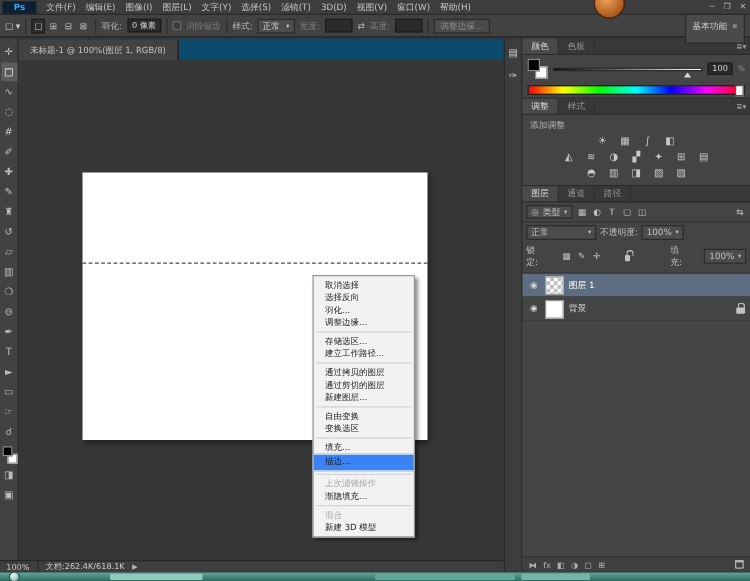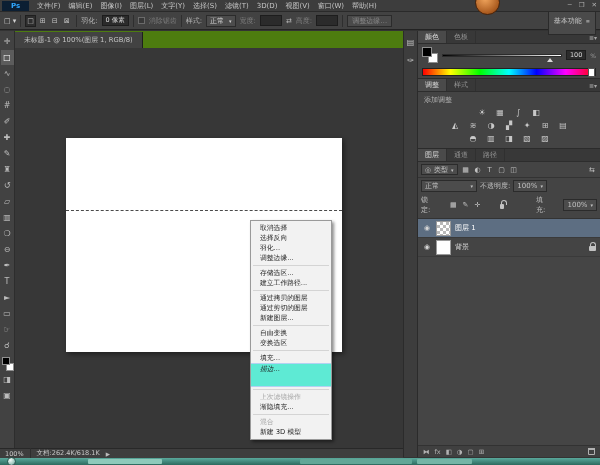--- a/index.html
+++ b/index.html
@@ -32,21 +32,21 @@
   .opt-check { width:7px; height:7px; border:1px solid #6a6a6a; background:#383838; display:inline-block; }
   .dim { color:#7d7d7d; }
   .opt-select { background:#4c4c4c; border:1px solid #2b2b2b; height:12px; padding:0 3px;
                 display:inline-flex; align-items:center; gap:5px; color:#cfcfcf; }
   .opt-button { background:#4a4a4a; border:1px solid #2b2b2b; height:12px; padding:0 4px;
                 display:inline-flex; align-items:center; color:#8a8a8a; }
   .workspace-btn { margin-left:auto; background:#4a4a4a; border:1px solid #2a2a2a; height:29px;
                    padding:0 5px; display:inline-flex; align-items:center; gap:4px; color:#c9c9c9; font-size:7px; }
 
   
-  .tabbar { position:absolute; left:15px; top:31px; width:388px; height:17px; background:#4d7c0f;
+  .tabbar { position:absolute; left:15px; top:31px; width:388px; height:17px; background:#0c4a6e;
             display:flex; align-items:flex-end; }
   .doc-tab { height:16px; background:#424242; border-right:1px solid #1f1f1f; padding:0 9px;
              display:flex; align-items:center; font-size:6.8px; color:#c4c4c4; white-space:nowrap; }
 
   
   .toolbar { position:absolute; left:0; top:31px; width:15px; height:417px; background:#424242;
              border-right:1px solid #2d2d2d; display:flex; flex-direction:column; align-items:center;
              padding-top:3px; gap:1px; z-index:3; }
   .tool { width:13px; height:15px; display:flex; align-items:center; justify-content:center;
           color:#bdbdbd; font-size:8px; line-height:1; }
@@ -59,21 +59,21 @@
   .canvas { position:absolute; left:15px; top:48px; width:388px; height:400px; background:#373737; }
   .document { position:absolute; left:51px; top:90px; width:276px; height:214px; background:#fff;
               box-shadow:2px 2px 5px rgba(0,0,0,0.45); }
   .selection-line { position:absolute; left:0; right:0; top:72px; height:0; border-top:1px dashed #4a4a4a; }
 
   
   .context-menu { position:absolute; left:250px; top:220px; width:82px; background:#f2f2f2;
                   border:1px solid #9a9a9a; box-shadow:2px 2px 3px rgba(0,0,0,0.45);
                   padding:2px 0; font-size:6.8px; color:#1d1d1d; z-index:20; }
   .cm-item { height:10px; line-height:10px; padding:0 6px 0 9px; white-space:nowrap; overflow:hidden; }
-  .cm-item.hover { background:#5eead4; border-top:1px solid #b3d1f2; border-bottom:1px solid #b3d1f2; height:24px;font-style:italic; }
+  .cm-item.hover { background:#3b82f6; border-top:1px solid #b3d1f2; border-bottom:1px solid #b3d1f2; height:14px; }
   .cm-item.disabled { color:#a6a6a6; }
   .cm-item.sep { height:1px; padding:0; margin:2px 2px; background:#d4d4d4; }
 
   
   .dock { position:absolute; left:403px; top:31px; width:14px; height:426px; background:#3d3d3d;
           border-left:1px solid #2b2b2b; display:flex; flex-direction:column; align-items:center;
           padding-top:7px; gap:9px; color:#c9c9c9; font-size:8px; }
   .panels { position:absolute; left:417px; top:31px; width:183px; height:426px; background:#444;
             border-left:1px solid #2b2b2b; display:flex; flex-direction:column; font-size:7px; color:#c0c0c0; }
   .panel-header { height:13px; background:#383838; border-bottom:1px solid #2d2d2d;

